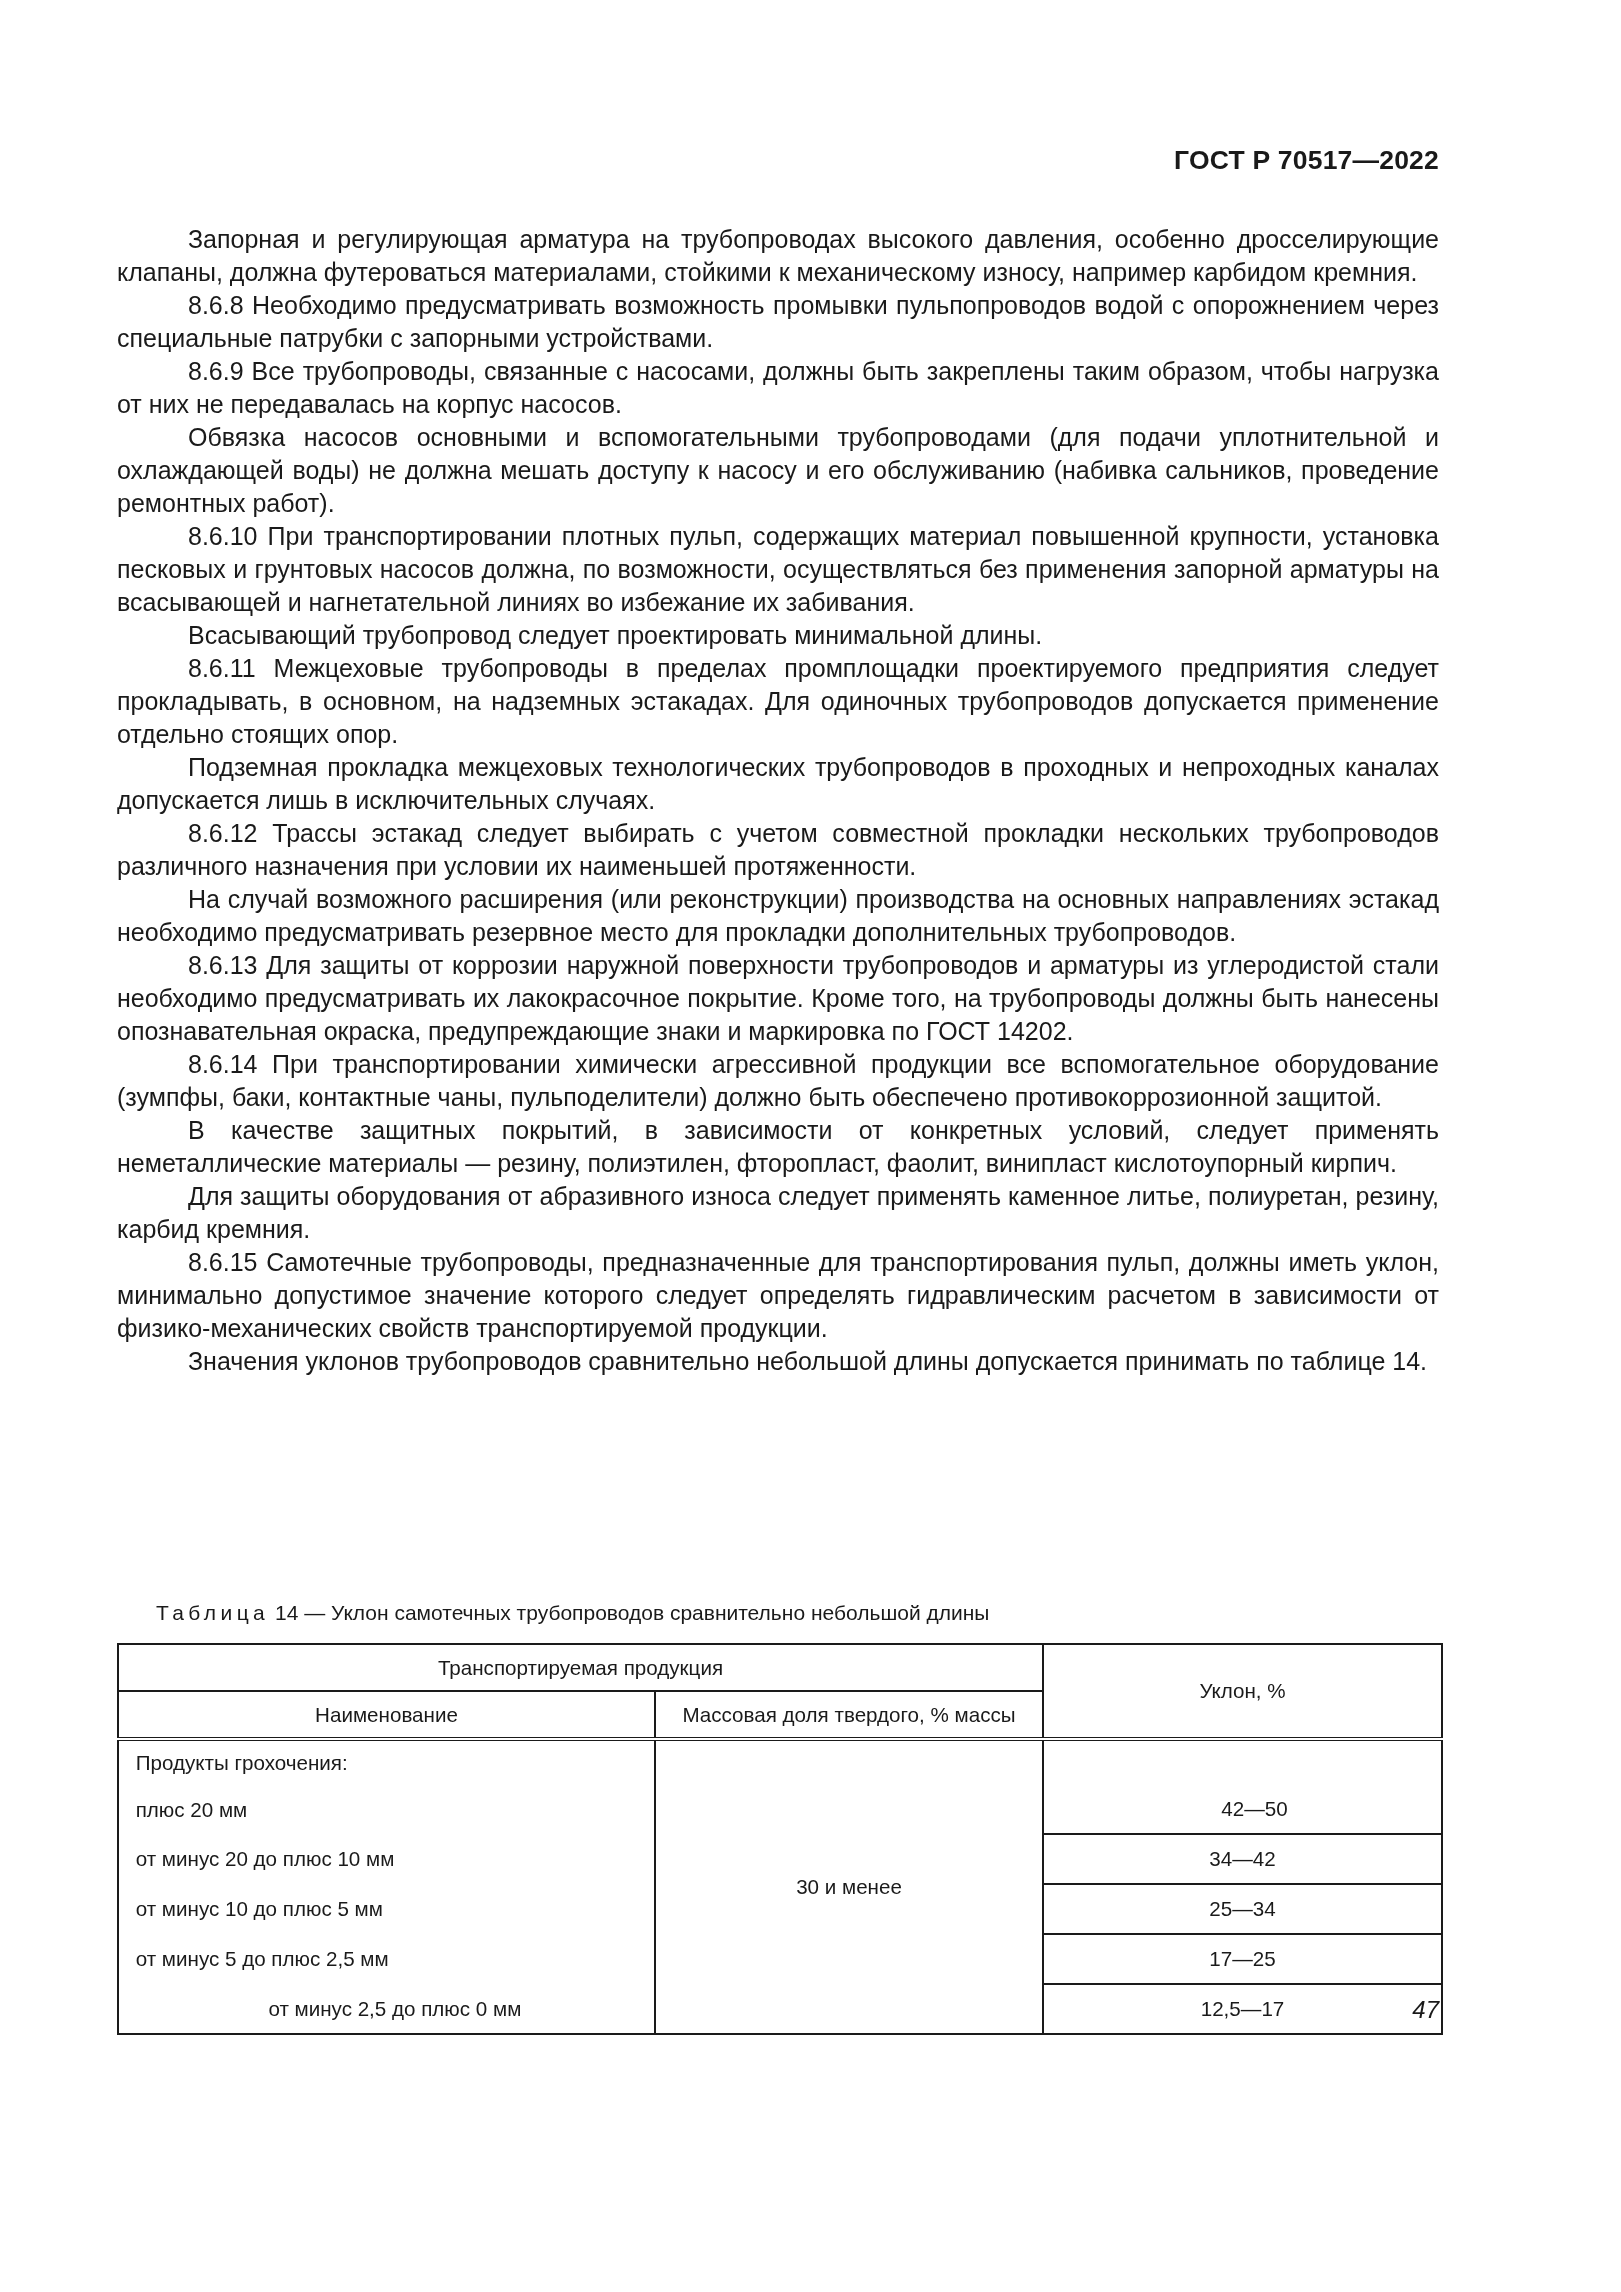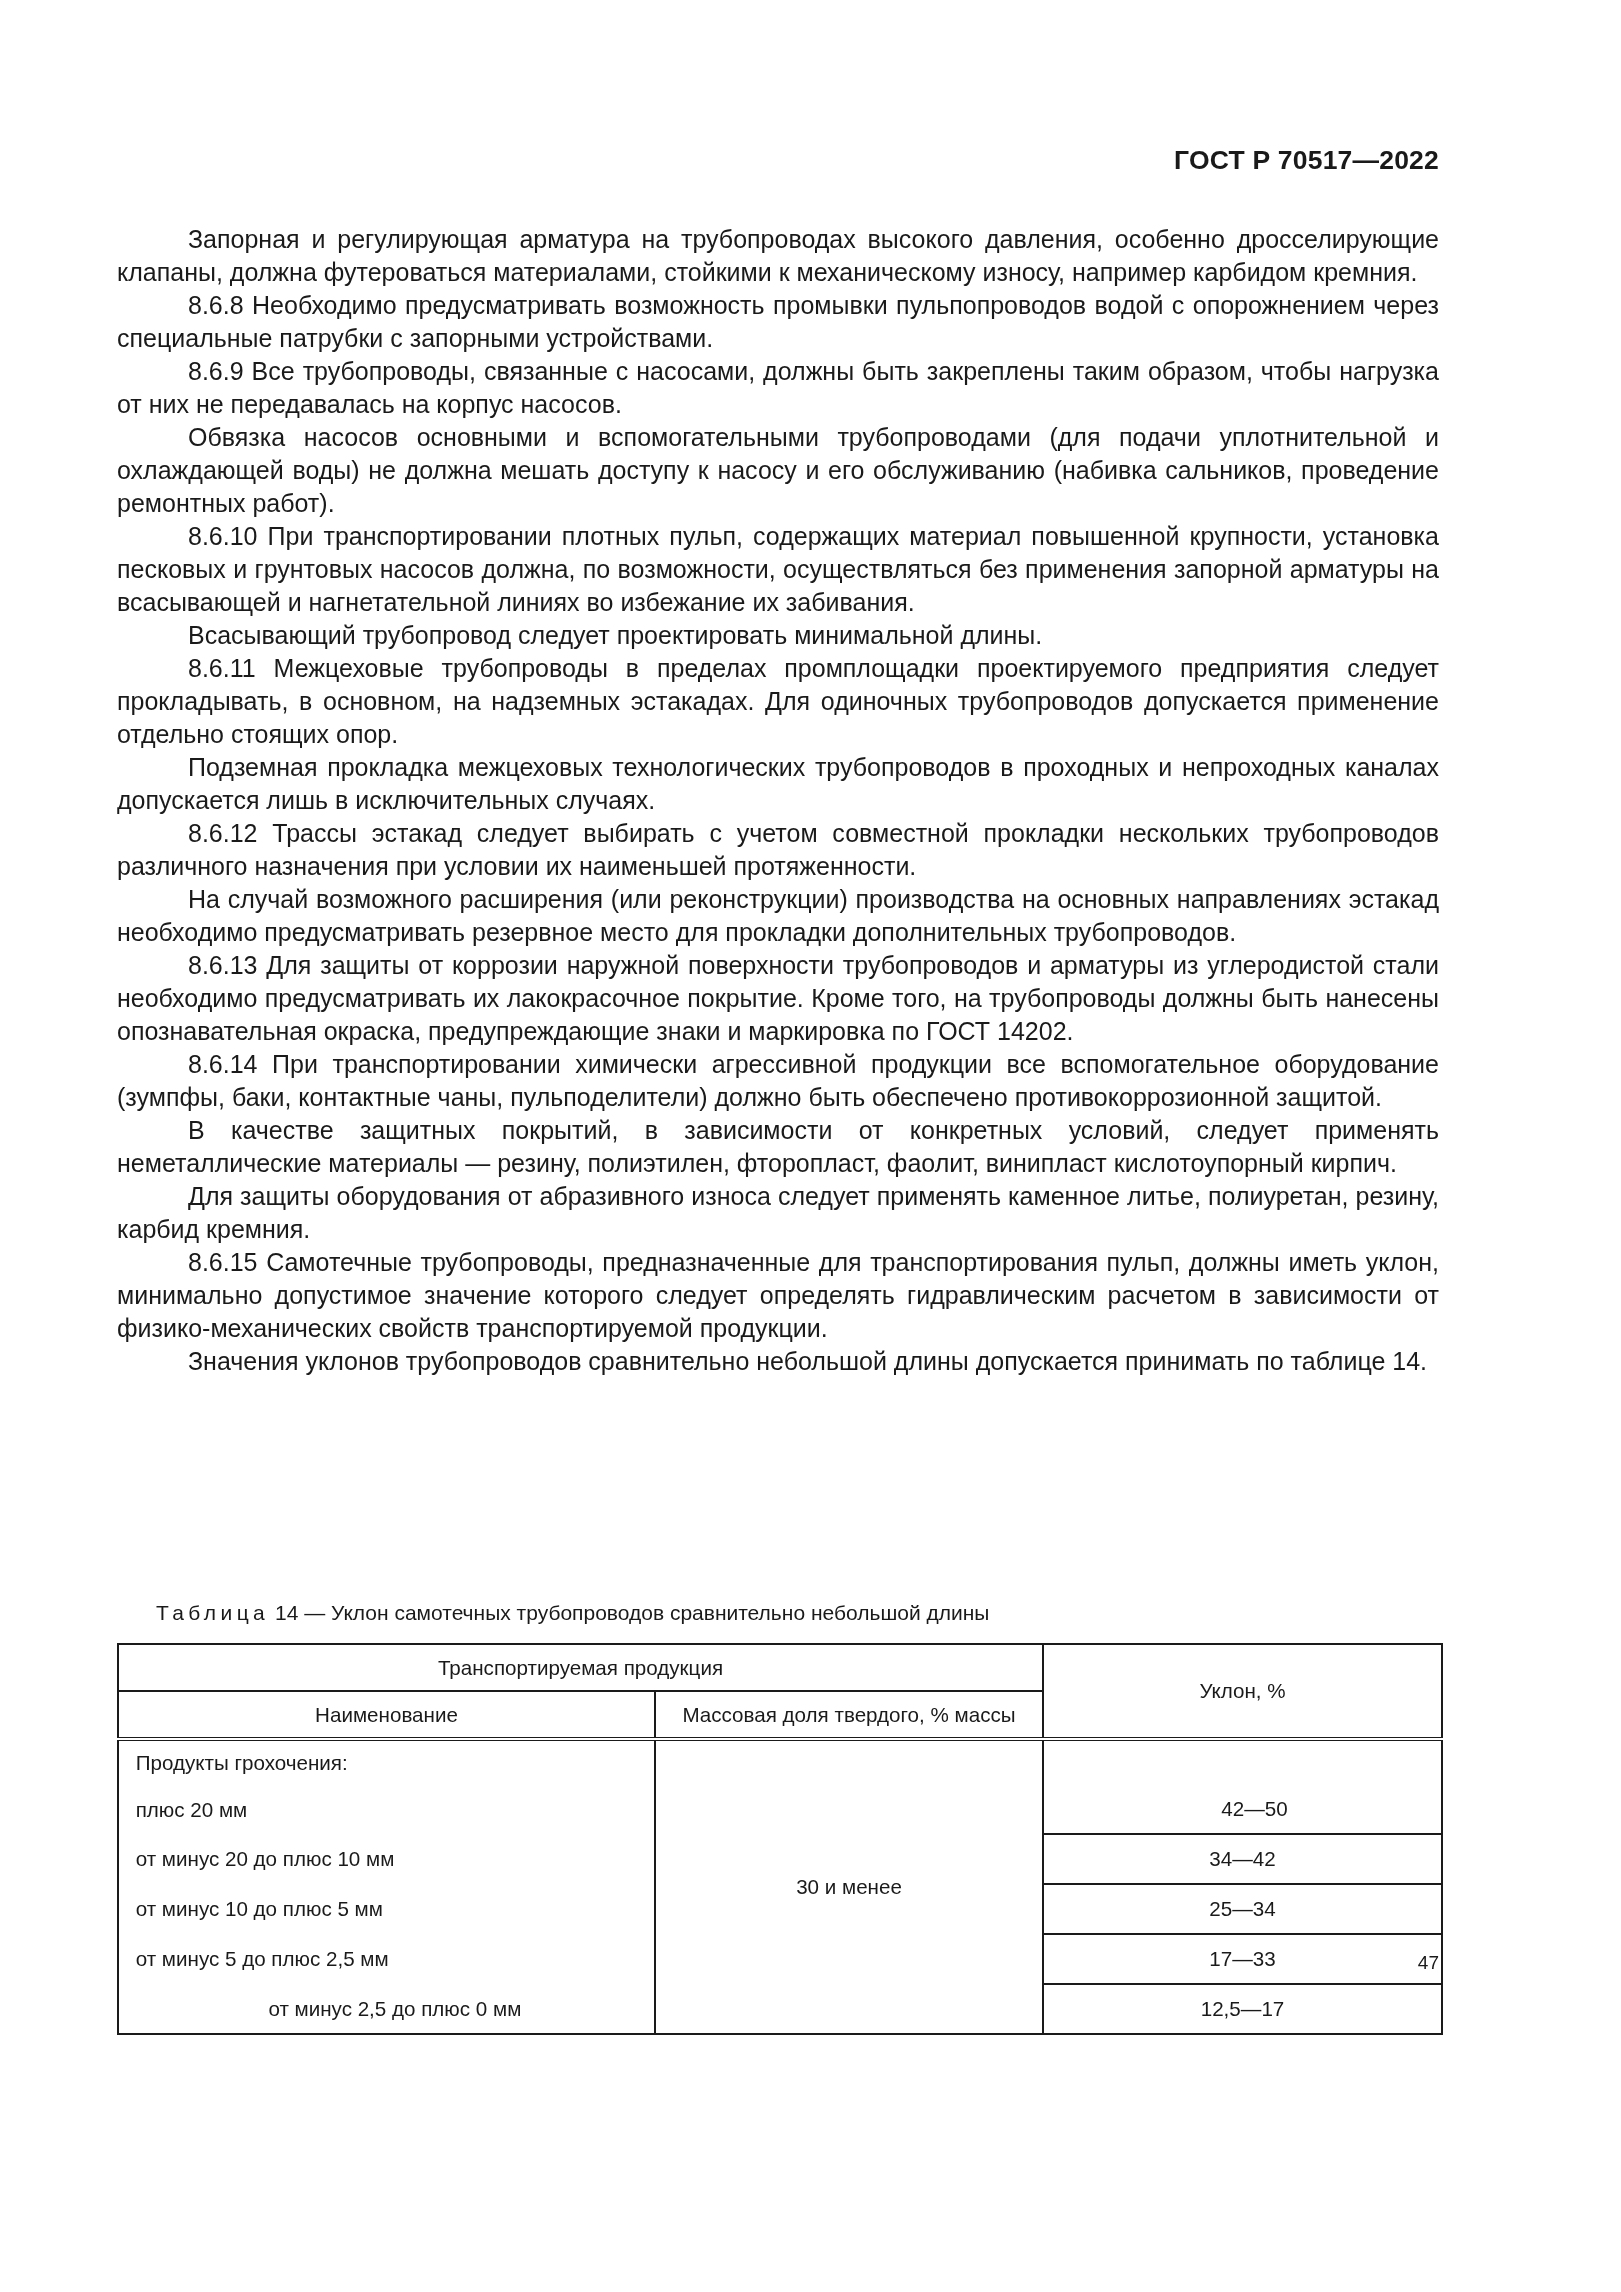--- a/index.html
+++ b/index.html
@@ -32,21 +32,21 @@
   }
   table.data tr.h1 th { height: 45px; }
   table.data tr.h2 th { height: 45px; border-bottom: 4.9px double #1a1a1a; }
   table.data .left { text-align: left; padding-left: 16.7px; }
   table.data .center { text-align: center; }
   table.data tr.body td { height: 48px; }
   table.data tr.body.first td { height: 44px; }
   table.data td.name { border-top: none; border-bottom: none; }
   table.data tr.last td { border-bottom: 2.9px solid #1a1a1a; text-align: center; }
   .page-number {
-    position: absolute; top: 1952px; right: 182px; font-size: 19px;
+    position: absolute; top: 1996px; right: 182px; font-size: 24px; font-style: italic;
   }
 </style>
 </head>
 <body>
 
 <div class="header">ГОСТ Р 70517—2022</div>
 
 <div class="body-text">
   <p>Запорная и регулирующая арматура на трубопроводах высокого давления, особенно дросселирующие клапаны, должна футероваться материалами, стойкими к механическому износу, например карбидом кремния.</p>
   <p>8.6.8 Необходимо предусматривать возможность промывки пульпопроводов водой с опорожнением через специальные патрубки с запорными устройствами.</p>
@@ -97,21 +97,21 @@
   <tr class="body">
     <td class="left name">от минус 20 до плюс 10 мм</td>
     <td class="center">34—42</td>
   </tr>
   <tr class="body">
     <td class="left name">от минус 10 до плюс 5 мм</td>
     <td class="center">25—34</td>
   </tr>
   <tr class="body">
     <td class="left name">от минус 5 до плюс 2,5 мм</td>
-    <td class="center">17—33</td>
+    <td class="center">17—25</td>
   </tr>
   <tr class="body last">
     <td class="left name" style="border-bottom:2.9px solid #1a1a1a;">от минус 2,5 до плюс 0 мм</td>
     <td class="center">12,5—17</td>
   </tr>
 </tbody>
   </table>
 
 <div class="page-number">47</div>
 

